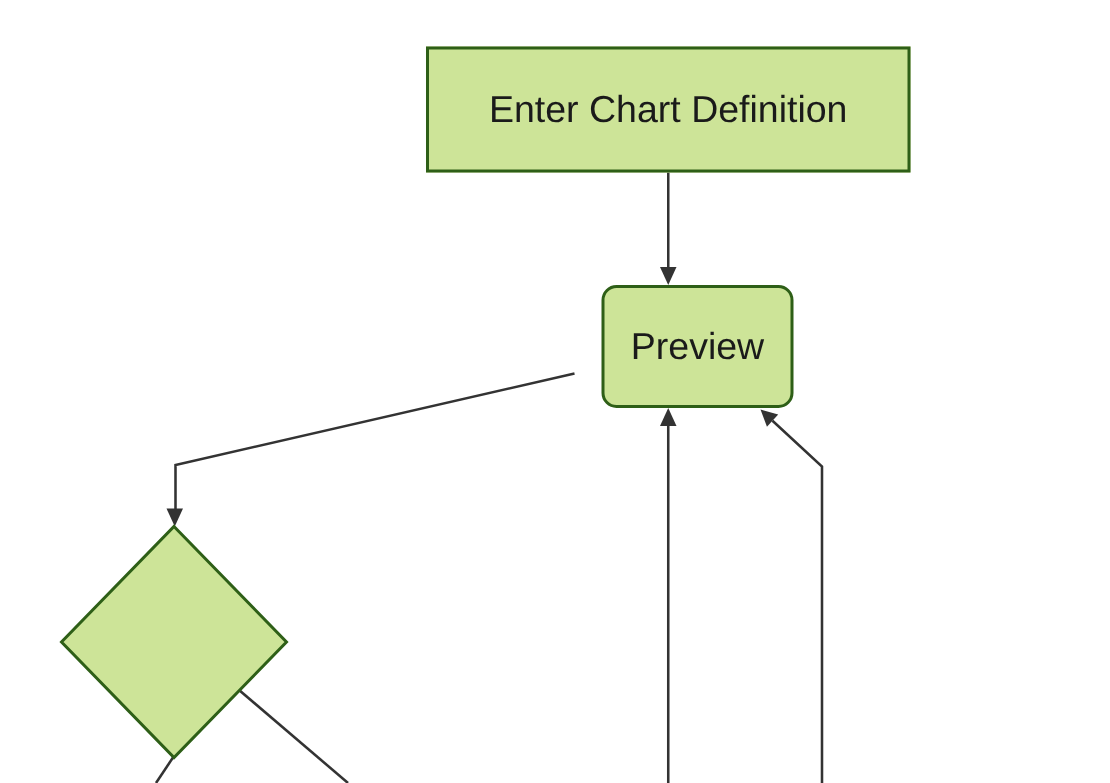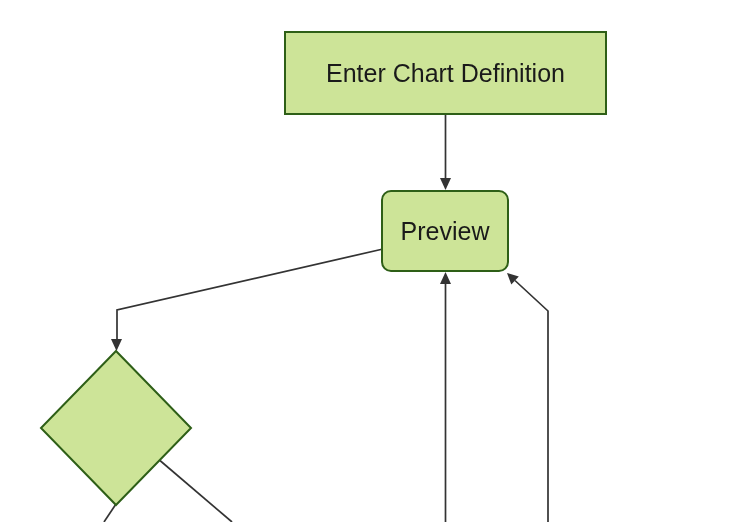--- a/index.html
+++ b/index.html
@@ -48,21 +48,21 @@
     justify-content:center;
     color:var(--text-color);
     font-size:25px;
     line-height:1.2;
     white-space:nowrap;
   }
   .node-enter{
     left:284px;top:31px;width:323px;height:84px;
   }
   .node-preview{
-    left:381px;top:190px;width:128px;height:82px;
+    left:401px;top:190px;width:128px;height:82px;
     border-radius:10px;
   }
   .diamond-label{
     position:absolute;
     left:41px;top:412px;width:150px;height:32px;
     display:flex;align-items:center;justify-content:center;
     color:var(--text-color);
     font-size:25px;
     white-space:nowrap;
   }

